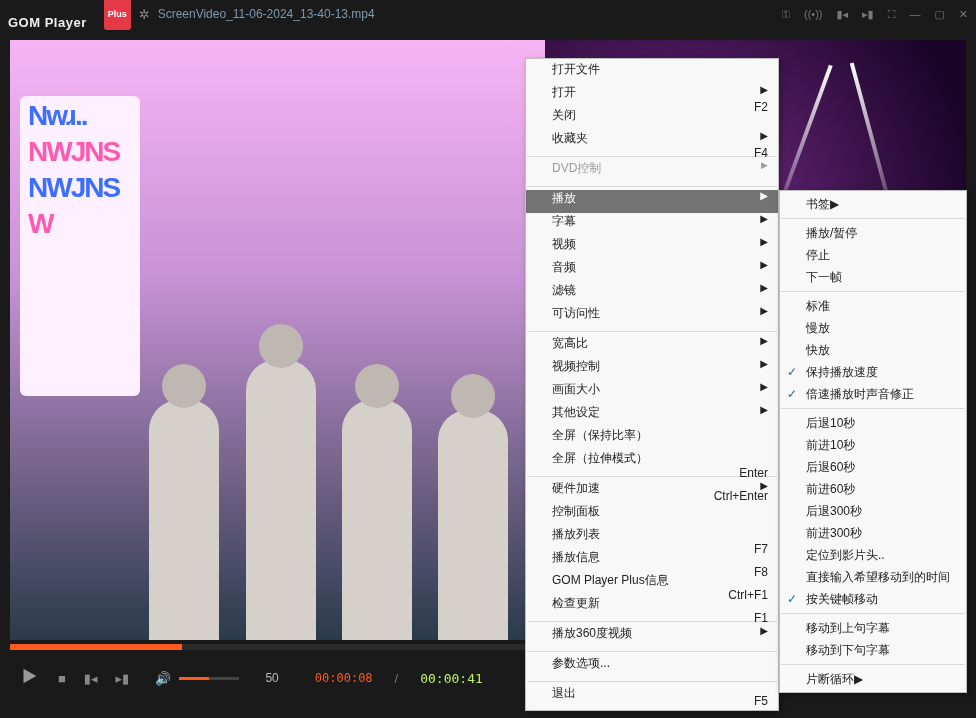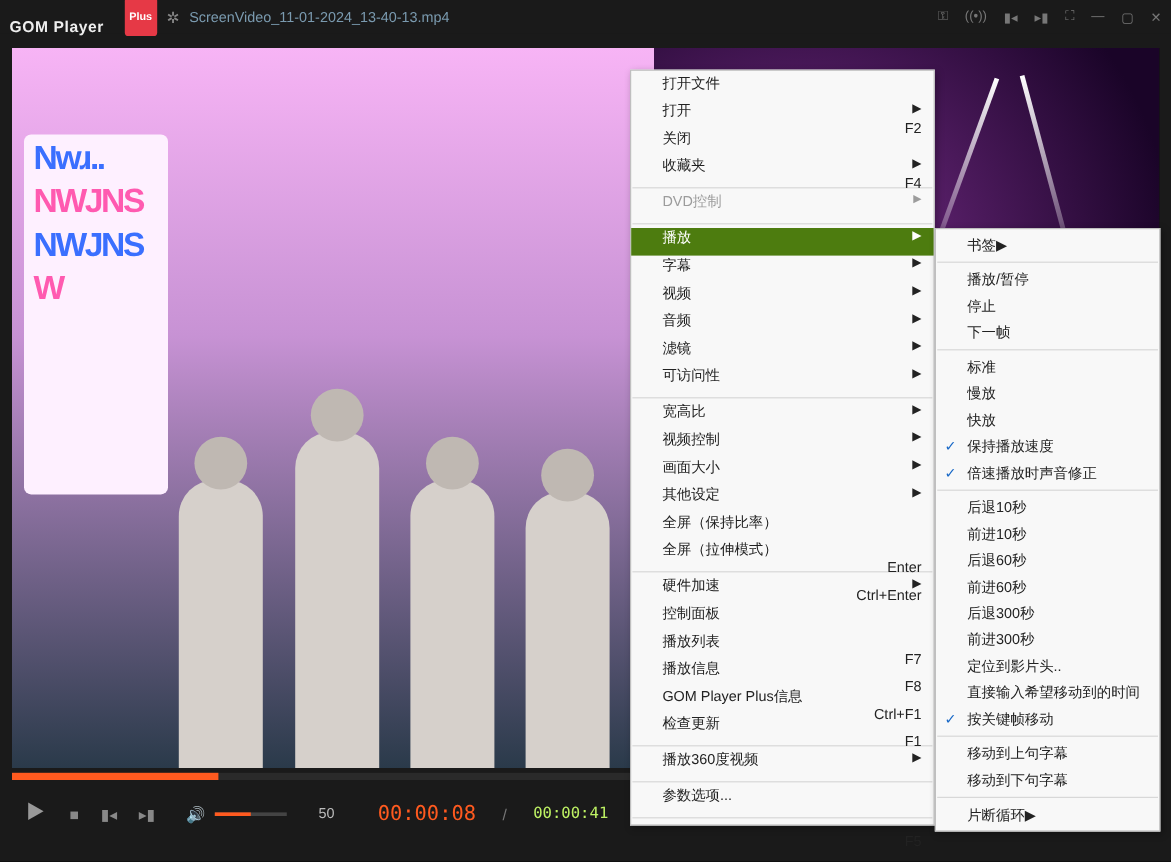--- a/index.html
+++ b/index.html
@@ -12,21 +12,21 @@
 .logo-plus { background: #e63946; color: #fff; font-size: 9px; padding: 11px 4px; border-radius: 3px; font-weight: bold; }
 .gear { color: #888; font-size: 13px; }
 .title-file { color: #7a9aaf; font-size: 12px; }
 .titlebar-right { margin-left: auto; display: flex; align-items: center; gap: 14px; color: #888; }
 .tbr-icon { font-size: 11px; color: #777; }
 
 
 .video-wrap { position: relative; margin: 12px 10px 0 10px; height: 600px; background: #000; }
 .video-surface { position: absolute; inset: 0; display: flex; }
 .v-left { width: 56%; background: linear-gradient(180deg, #f7b4f5 0%, #c792d4 40%, #2a3a4a 100%); position: relative; overflow: hidden; }
-.v-left .sign { position: absolute; top: 72px; left: 10px; width: 120px; height: 300px; background: #fef0ff; border-radius: 6px; }
+.v-left .sign { position: absolute; top: 56px; left: 10px; width: 120px; height: 300px; background: #fef0ff; border-radius: 6px; }
 .v-left .sign span { display: block; font-size: 28px; font-weight: 900; color: #3a6fff; letter-spacing: -2px; margin: 4px 8px; }
 .v-left .sign span:nth-child(even){ color:#ff5ab0;}
 .v-left .dancers { position: absolute; bottom: 0; left: 0; right: 0; height: 340px; }
 .dancer { position: absolute; bottom: 0; width: 70px; height: 240px; background: #d6d0cb; border-radius: 30px 30px 0 0; }
 .d1{left:26%;} .d2{left:44%; height:280px;} .d3{left:62%;} .d4{left:80%; height:230px;}
 .dancer::before{content:"";position:absolute;top:-36px;left:50%;transform:translateX(-50%);width:44px;height:44px;border-radius:50%;background:#bfb8b2;}
 .v-right { flex: 1; background: radial-gradient(circle at 30% 30%, #7a2e8c 0%, #1a0428 60%); position: relative; }
 .beam { position: absolute; width: 4px; height: 180px; background: linear-gradient(#fff,#c74fff00); top: 20px; }
 .b1{left:60%; transform:rotate(20deg);} .b2{left:78%; transform:rotate(-15deg);}
 
@@ -34,28 +34,28 @@
 .seek-fill { height: 100%; width: 18%; background: #ff5a1f; }
 
 
 .controls { height: 56px; display: flex; align-items: center; padding: 0 18px; gap: 18px; color: #aaa; }
 .play-btn svg { fill: #999; }
 .ctrl-ic { color: #888; font-size: 13px; }
 .vol-row { display: flex; align-items: center; gap: 8px; margin-left: 8px; }
 .vol-track { width: 60px; height: 3px; background: #444; position: relative; }
 .vol-fill { height: 100%; width: 50%; background: #ff5a1f; }
 .vol-val { color: #bbb; font-size: 12px; margin-left: 18px; }
-.time-cur { color: #ff5a1f; font-size: 17px; margin-left: 18px; font-family: monospace; }
+.time-cur { color: #ff5a1f; font-size: 12px; margin-left: 18px; font-family: monospace; }
 .time-sep { color: #777; font-size: 13px; margin: 0 4px; }
 .time-dur { color: #bef264; font-size: 13px; font-family: monospace; }
 
 
 .menu { position: absolute; top: 58px; left: 525px; width: 254px; background: #f8f8f8; border: 1px solid #bfbfbf; box-shadow: 2px 2px 6px rgba(0,0,0,.3); font-size: 12px; color: #222; padding: 2px 0; z-index: 10; }
 .menu .row { display: flex; align-items: flex-start; height: 23px; padding: 0 10px 0 26px; position: relative; }
-.menu .row.hl { background: #4d7c0f; color: #fff; }
+.menu .row.hl { background: #737373; color: #fff; }
 .menu .row.disabled { color: #9c9c9c; }
 .menu .row .accel { margin-left: auto; color: inherit; margin-top: 39px; }
 .menu .row.disabled .accel { color: #9c9c9c; }
 .menu .row .arrow { margin-left: auto; font-size: 10px; }
 .menu .row.hl .arrow { color: #fff; }
 .menu hr { border: none; border-top: 1px solid #d8d8d8; margin: 3px 1px; }
 
 .submenu { position: absolute; top: 190px; left: 779px; width: 188px; background: #f8f8f8; border: 1px solid #bfbfbf; box-shadow: 2px 2px 6px rgba(0,0,0,.3); font-size: 12px; color: #222; padding: 2px 0; z-index: 11; }
 .submenu .srow { display: flex; align-items: center; height: 22px; padding: 0 10px 0 26px; position: relative; }
 .submenu hr { border: none; border-top: 1px solid #d8d8d8; margin: 3px 1px; }
@@ -63,21 +63,21 @@
 </style>
 </head>
 <body>
 
 <div class="titlebar">
   <div class="logo">
     <span class="logo-text">GOM Player</span>
     <span class="logo-plus">Plus</span>
   </div>
   <span class="gear">✲</span>
-  <span class="title-file">ScreenVideo_11-01-2024_13-40-13.mp4</span>
+  <span class="title-file">ScreenVideo_11-06-2024_13-40-13.mp4</span>
   <div class="titlebar-right">
     <span class="tbr-icon">⚿</span>
     <span class="tbr-icon">((•))</span>
     <span class="tbr-icon">▮◂</span>
     <span class="tbr-icon">▸▮</span>
     <span class="tbr-icon">⛶</span>
     <span class="tbr-icon">—</span>
     <span class="tbr-icon">▢</span>
     <span class="tbr-icon">✕</span>
   </div>
@@ -232,20 +232,24 @@
     <div class="row">
       <span>播放360度视频</span>
       <span class="arrow">▶</span>
     </div>
     <hr>
     <div class="row">
       <span>参数选项...</span>
       <span class="accel">F5</span>
     </div>
     <hr>
+    <div class="row">
+      <span>退出</span>
+      <span class="accel">Alt+F4</span>
+    </div>
   </div>
 
 <div class="submenu" id="sub-menu">
     <div class="srow">
       <span>书签</span>
       <span class="arrow">▶</span>
     </div>
     <hr>
     <div class="srow">
       <span>播放/暂停</span>

